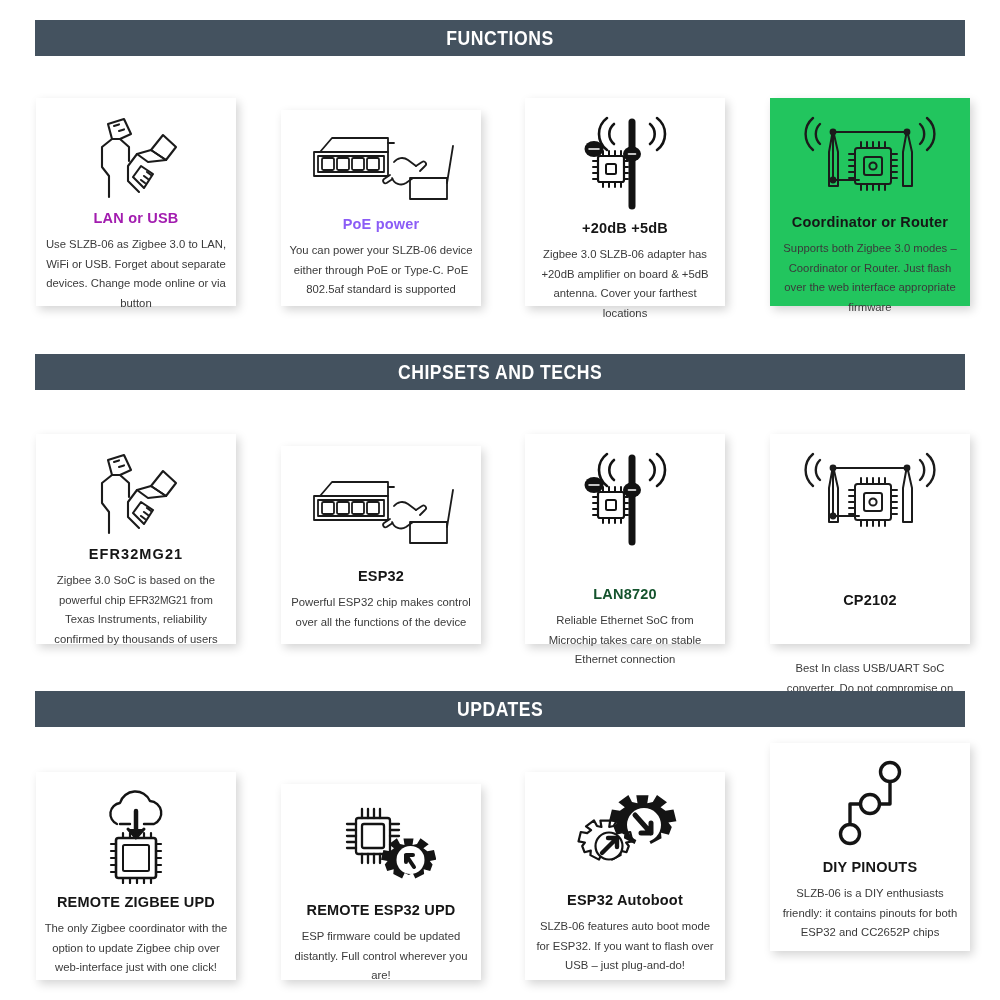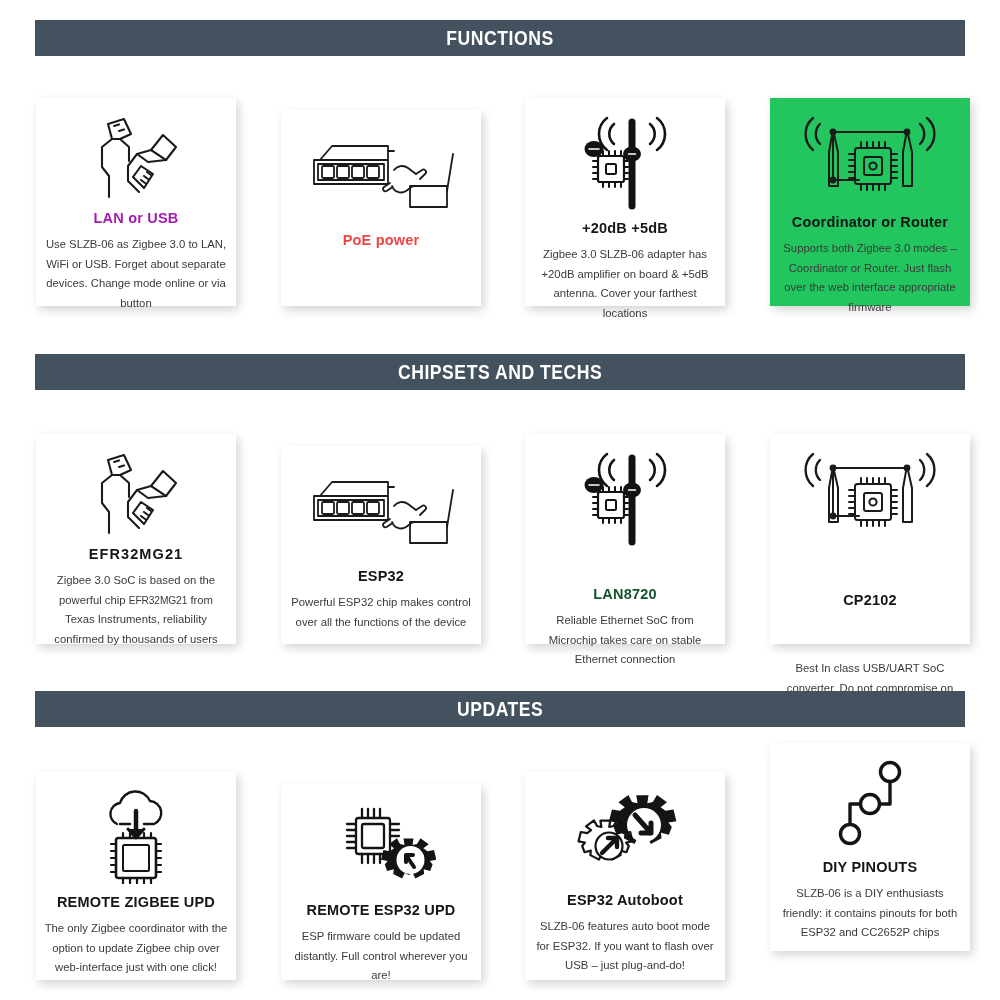--- a/index.html
+++ b/index.html
@@ -127,21 +127,22 @@
           <rect x="61" y="32" width="12" height="12" rx="1.5"></rect>
           <path d="M82 17 L88 17"></path>
           <path d="M88 36 a10 10 0 0 1 14 -2 l8 6"></path>
           <path d="M110 40 l6 -4 a2.5 2.5 0 0 1 3 4 l-5 5"></path>
           <path d="M86 52 a9.5 9.5 0 0 0 14 5 l7 -5"></path>
           <path d="M84 49 l-6 4 a2.4 2.4 0 0 0 2.6 4 l6 -4"></path>
           <rect x="104" y="52" width="37" height="21"></rect>
           <path d="M141 57 L147 20"></path>
         </svg>
       </div>
-      <div class="card-title" style="color: #ef4444;">PoE power</div>
+      <div class="card-title" style="color: #8b5cf6;">PoE power</div>
+      <div class="card-body" style="color: rgb(58, 58, 58);">You can power your SLZB-06 device either through PoE or Type-C. PoE 802.5af standard is supported</div>
     </div>
 
     <div class="card" style="left: 525px; top: 98px; height: 208px; background-color: rgb(255, 255, 255);">
       <div class="card-icon">
         <svg width="110" height="96" viewBox="0 0 110 96" fill="none" stroke="#121212" stroke-width="2.6" stroke-linecap="round">
           <path d="M62 8 L62 92" stroke-width="7"></path>
           <path d="M44 10 a13 13 0 0 0 0 20"></path>
           <path d="M37 4 a20 20 0 0 0 0 32"></path>
           <path d="M80 10 a13 13 0 0 1 0 20"></path>
           <path d="M87 4 a20 20 0 0 1 0 32"></path>

